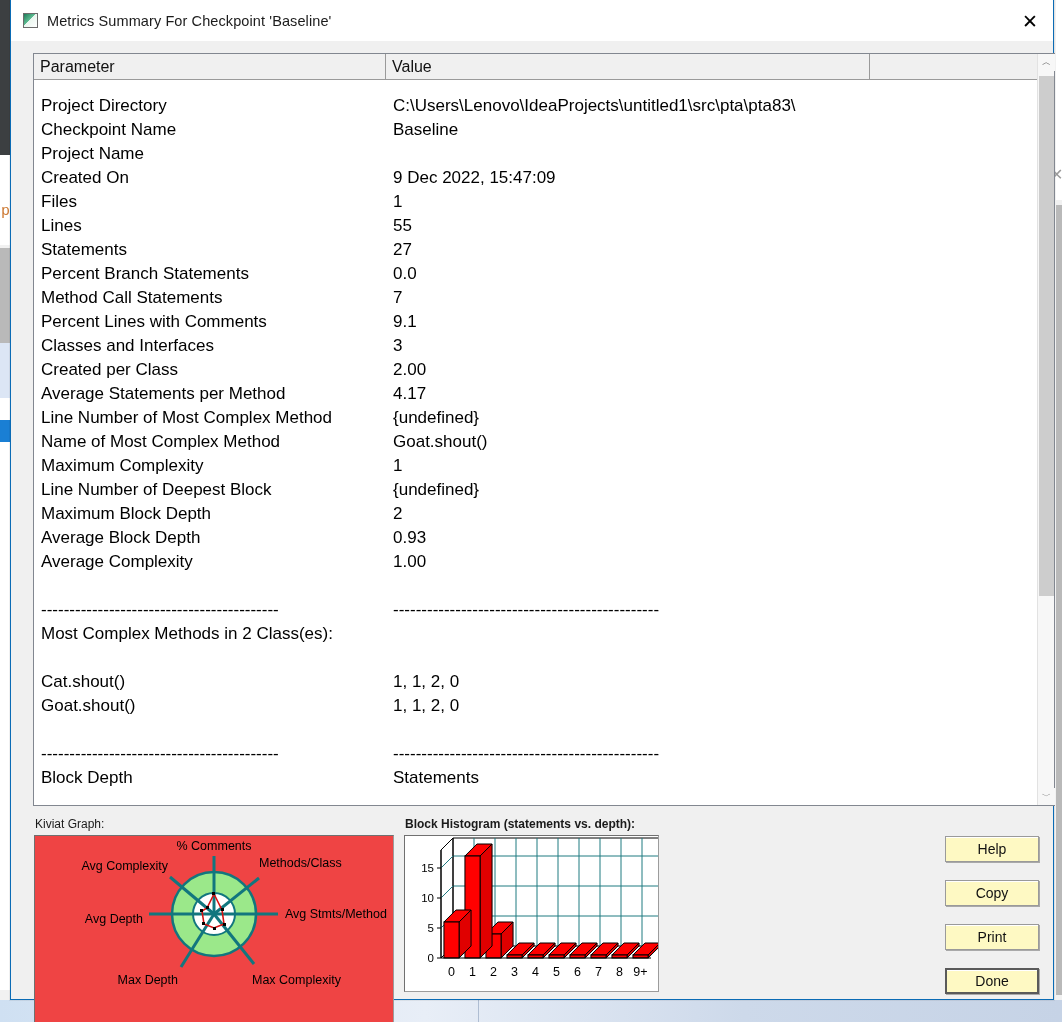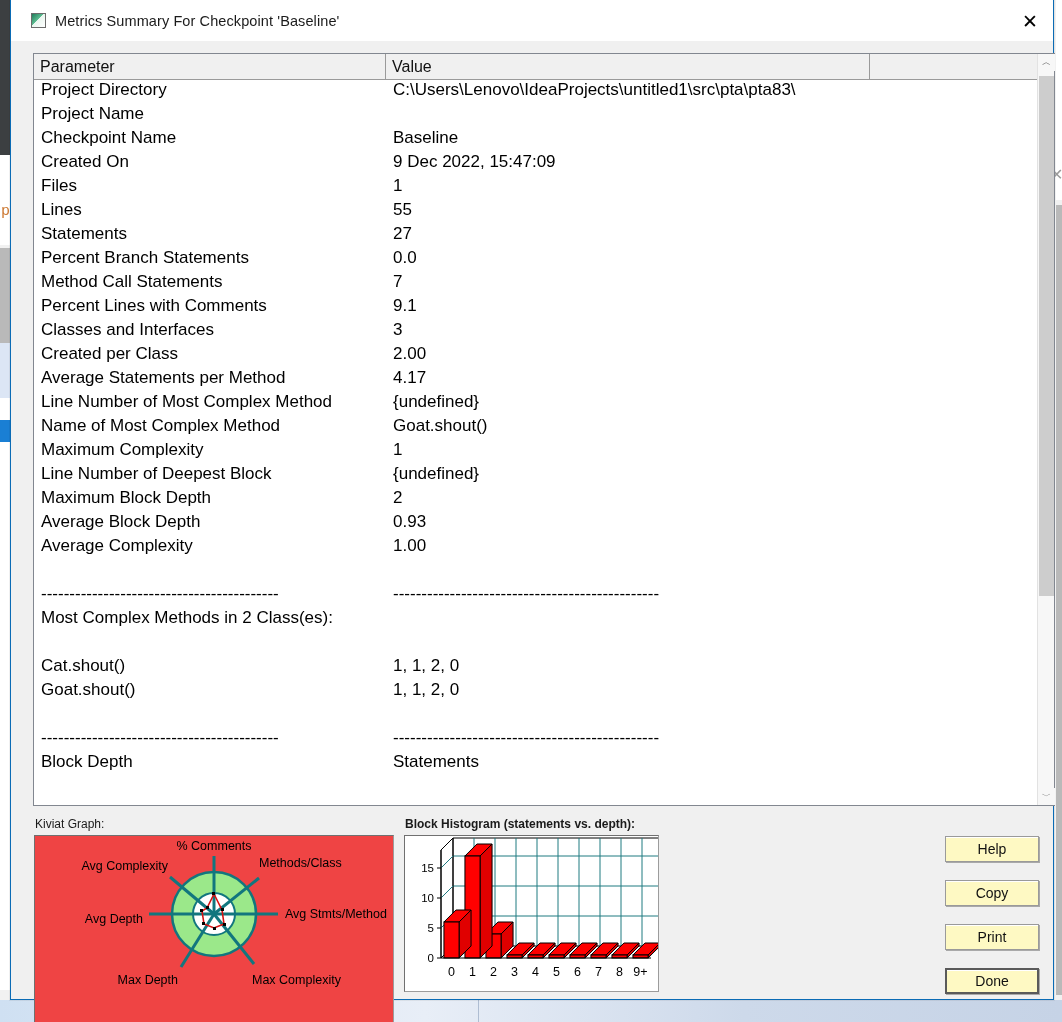--- a/index.html
+++ b/index.html
@@ -28,21 +28,21 @@
   
   #dialog {
     position: absolute; left: 10px; top: 0; width: 1044px; height: 1000px;
     background: #f0f0f0;
     border: 1px solid #0a6bb5;
     border-top: none;
     box-shadow: 0 0 0 1px rgba(0,0,0,0.06);
   }
   #titlebar {
     height: 41px; background: #ffffff; display: flex; align-items: center;
-    padding-left: 20px; position: relative;
+    padding-left: 12px; position: relative;
   }
   #app-icon {
     width: 15px; height: 15px; flex: 0 0 auto; margin-right: 9px;
     background: linear-gradient(135deg,#1f7a5a 0%, #5fbf93 45%, #eaf6ef 46%, #ffffff 100%);
     border: 1px solid #6b6b6b;
   }
   #title-text { font-size: 14.5px; color: #1b1b1b; letter-spacing: .1px; }
   #close-btn {
     position: absolute; right: 0; top: 0; width: 46px; height: 41px;
     display: flex; align-items: center; justify-content: center;
@@ -56,21 +56,21 @@
   }
   #table-head { display: flex; height: 26px; flex: 0 0 auto; background:#f0f0f0; }
   .th {
     background: #f0f0f0; border-right: 1px solid #9a9a9a;
     border-bottom: 1px solid #9a9a9a;
     font-size: 16px; color: #111; padding: 1px 0 0 6px; display:flex; align-items:center;
   }
   #th-param { width: 352px; }
   #th-value { width: 484px; }
   #th-blank { flex: 1 1 auto; border-right: none; }
-  #table-body { flex: 1 1 auto; overflow: hidden; position: relative; padding-top: 0; }
+  #table-body { flex: 1 1 auto; overflow: hidden; position: relative; padding-top: 16px; }
   .trow { display: flex; height: 24px; align-items: flex-start; }
   .cell-p { width: 352px; padding-left: 7px; font-size: 17px; color: #000; white-space: pre; }
   .cell-v { width: 600px; padding-left: 7px; font-size: 17px; color: #000; white-space: pre; }
 
   
   #vscroll {
     position: absolute; right: 0; top: 0; bottom: 0; width: 17px;
     background: #f7f7f7; border-left: 1px solid #e2e2e2;
   }
   .sb-arrow {
@@ -146,26 +146,26 @@
       <div class="th" id="th-param">Parameter</div>
       <div class="th" id="th-value">Value</div>
       <div class="th" id="th-blank"></div>
     </div>
     <div id="table-body">
         <div class="trow">
           <div class="cell-p">Project Directory</div>
           <div class="cell-v">C:\Users\Lenovo\IdeaProjects\untitled1\src\pta\pta83\</div>
         </div>
         <div class="trow">
+          <div class="cell-p">Checkpoint Name</div>
+          <div class="cell-v">Baseline</div>
+        </div>
+        <div class="trow">
           <div class="cell-p">Project Name</div>
           <div class="cell-v"></div>
-        </div>
-        <div class="trow">
-          <div class="cell-p">Checkpoint Name</div>
-          <div class="cell-v">Baseline</div>
         </div>
         <div class="trow">
           <div class="cell-p">Created On</div>
           <div class="cell-v">9 Dec 2022, 15:47:09</div>
         </div>
         <div class="trow">
           <div class="cell-p">Files</div>
           <div class="cell-v">1</div>
         </div>
         <div class="trow">

